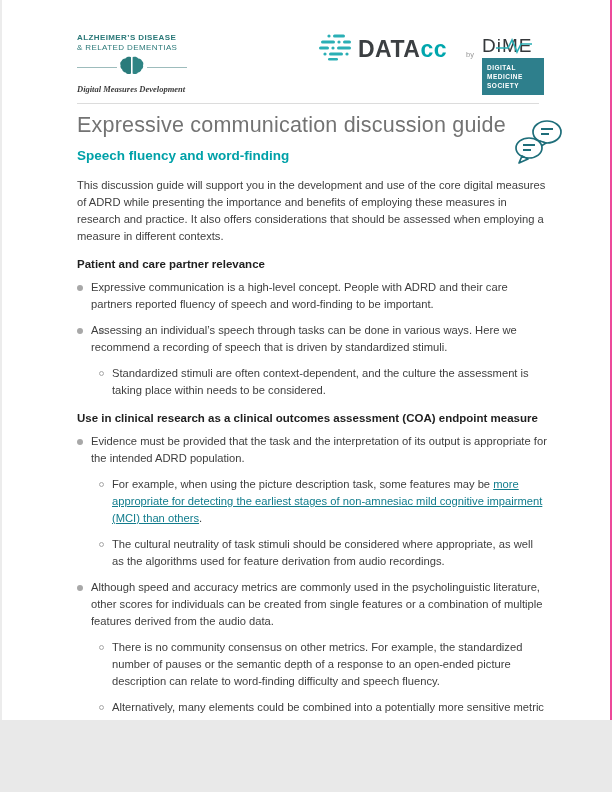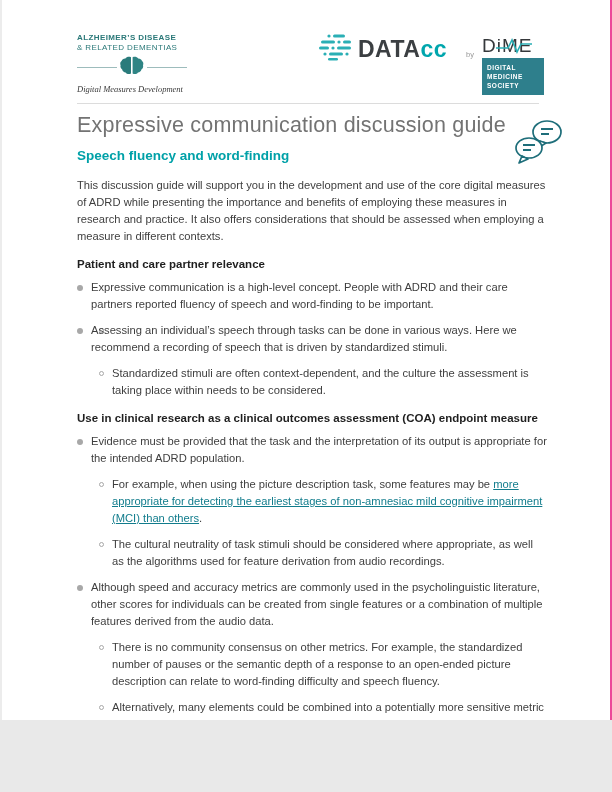--- a/index.html
+++ b/index.html
@@ -13,21 +13,21 @@
 
   
   .hdr { position:absolute; top:0; left:0; width:612px; height:103px; }
   .divider { position:absolute; top:103px; left:75px; width:462px; height:1px; background:#dcdcdc; }
 
   .adrd { position:absolute; left:75px; top:33px; width:118px; text-align:left; }
   .adrd .l1 { font-size:8px; font-weight:bold; letter-spacing:.4px; color:#2a7878; }
   .adrd .l2 { font-size:8px; letter-spacing:.4px; color:#2a7878; margin-top:1px; }
   .adrd .brainrow { display:flex; align-items:center; margin-top:4px; width:110px; }
   .adrd .rule { flex:1; height:1px; background:#9dbcbc; }
-  .adrd .tagline { font-family:"Liberation Serif", serif; font-style:italic; font-size:8.5px; color:#3b3b3b; margin-top:5px; }
+  .adrd .tagline { font-family:"Liberation Serif", serif; font-style:italic; font-size:8.5px; color:#3b3b3b; margin-top:5px;font-weight:bold; }
 
   .datacc { position:absolute; left:306px; top:33px; width:150px; text-align:center; }
   .datacc .row { display:flex; align-items:center; justify-content:center; gap:5px; }
   .datacc .word { font-size:23px; font-weight:bold; letter-spacing:.5px; color:#3b3f42; line-height:26px; }
   .datacc .word .cc { color:#00a6ad; }
   .datacc .tag { font-family:"Liberation Serif", serif; font-style:italic; font-size:10px; color:#8b8b8b; line-height:13px; margin-top:4px; }
 
   .bylabel { position:absolute; left:464px; top:50px; font-size:7.5px; color:#999; }
 
   .dime { position:absolute; left:480px; top:36px; width:62px; }

